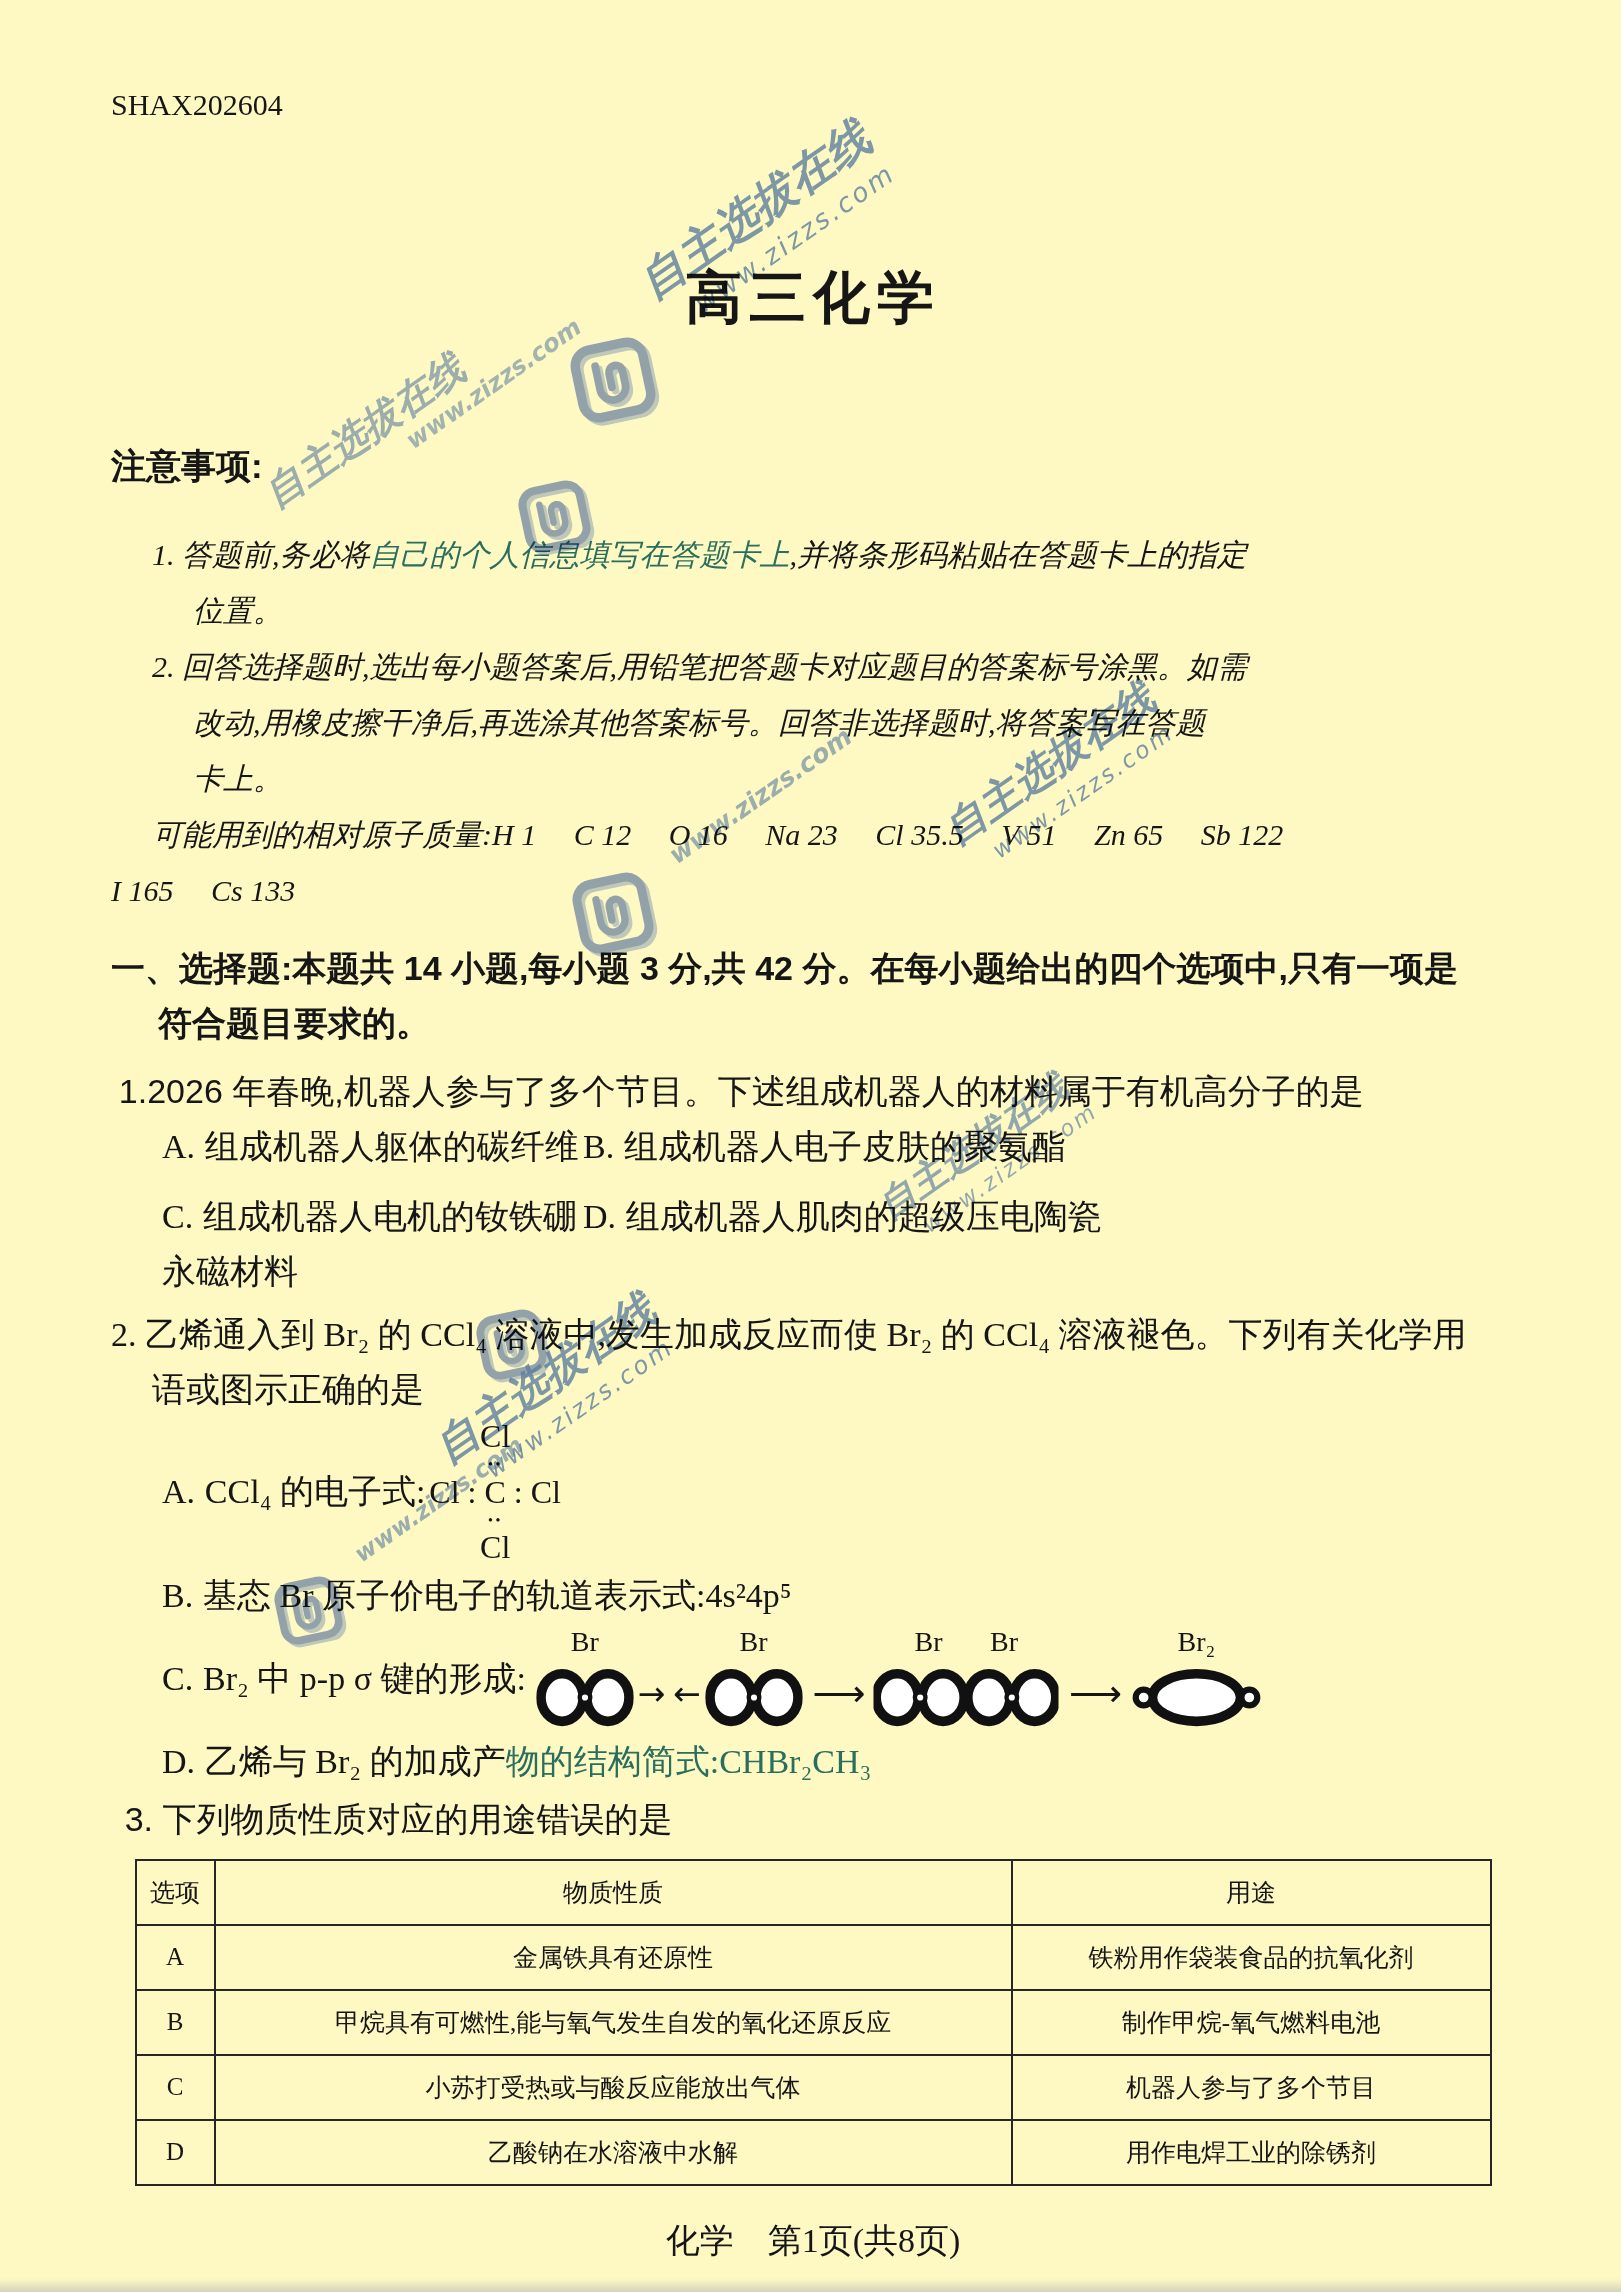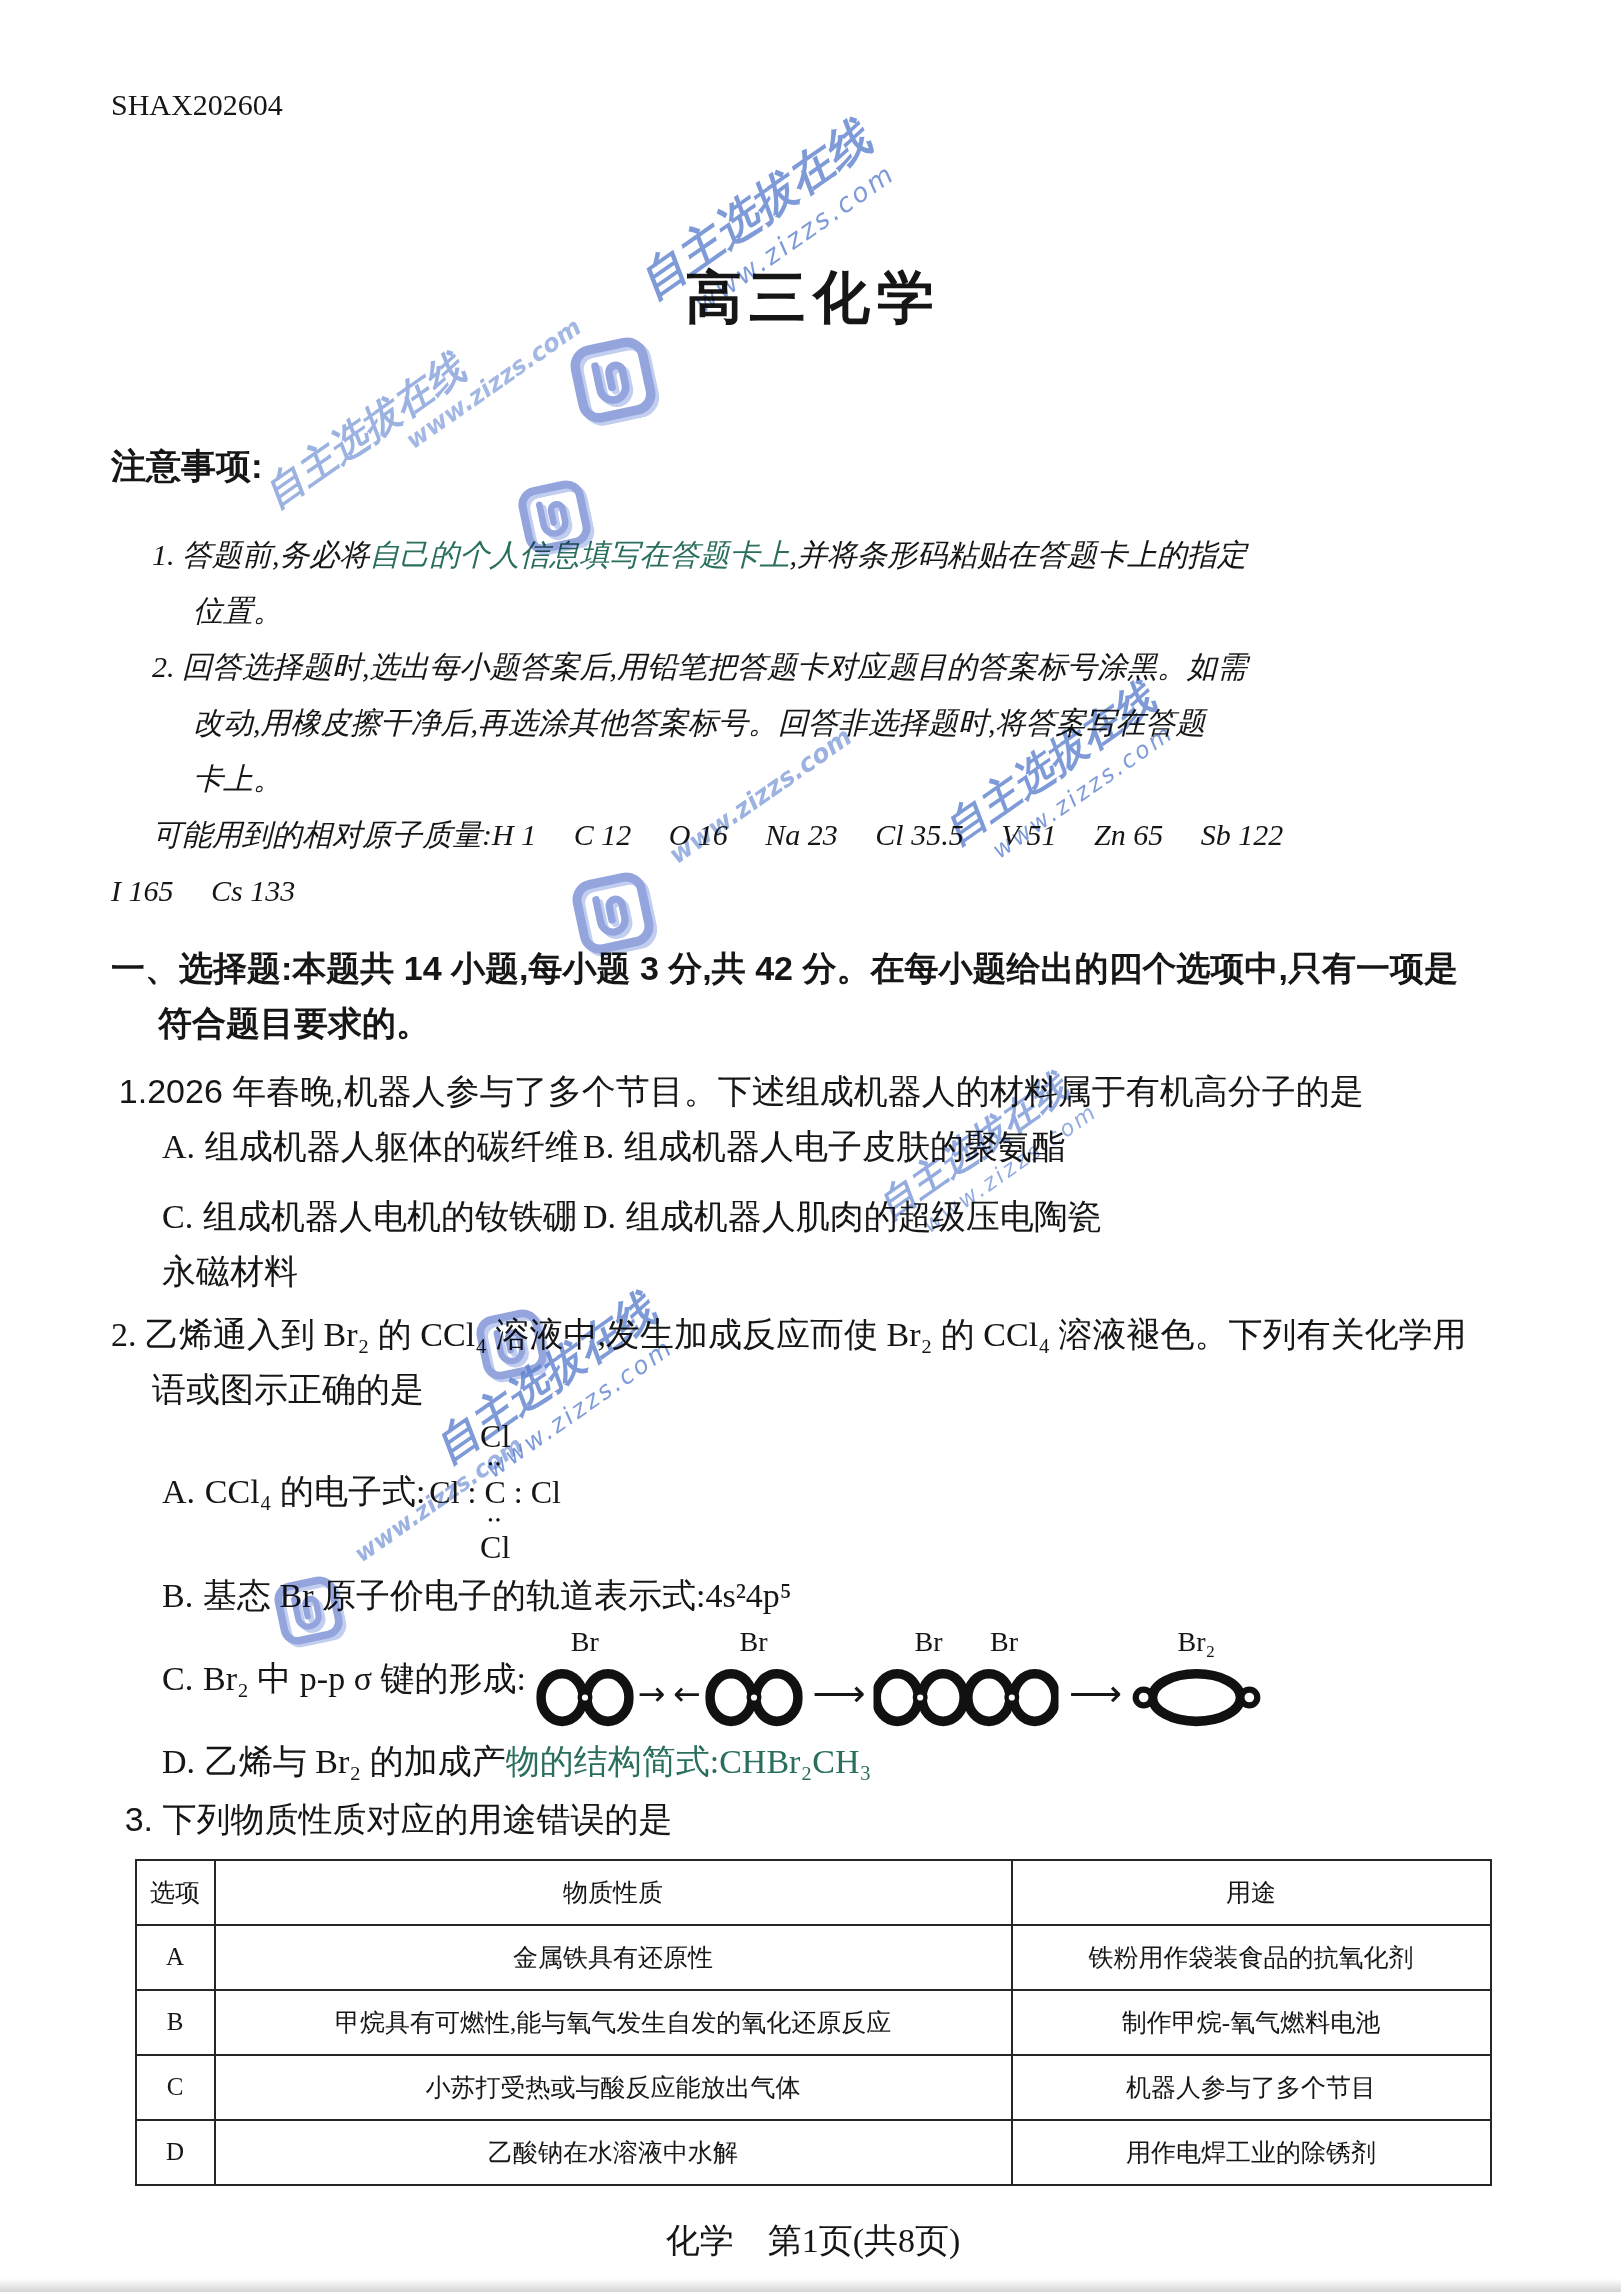--- a/index.html
+++ b/index.html
@@ -1,19 +1,19 @@
 <!DOCTYPE html>
 <html><head>
 <meta charset="utf-8">
 <style>
   html,body{margin:0;padding:0;background:#e8e8e8;}
   .page{
     position:relative;
     width:1621px;height:2293px;
-    background:#ffffff;
+    background:#fef9c3;
     overflow:hidden;
     font-family:"Liberation Serif","DejaVu Serif",serif;
     color:#161616;
   }
   .content{position:relative;z-index:1;padding:86px 106px 0 111px;}
 
   .paper-code{font-size:30px;line-height:37px;font-family:"Liberation Serif","DejaVu Serif",serif;}
   .paper-title{
     margin:139px 0 0 0;text-align:center;font-size:57px;line-height:71px;
     font-family:"Liberation Sans","DejaVu Sans",sans-serif;font-weight:bold;letter-spacing:6.9px;

